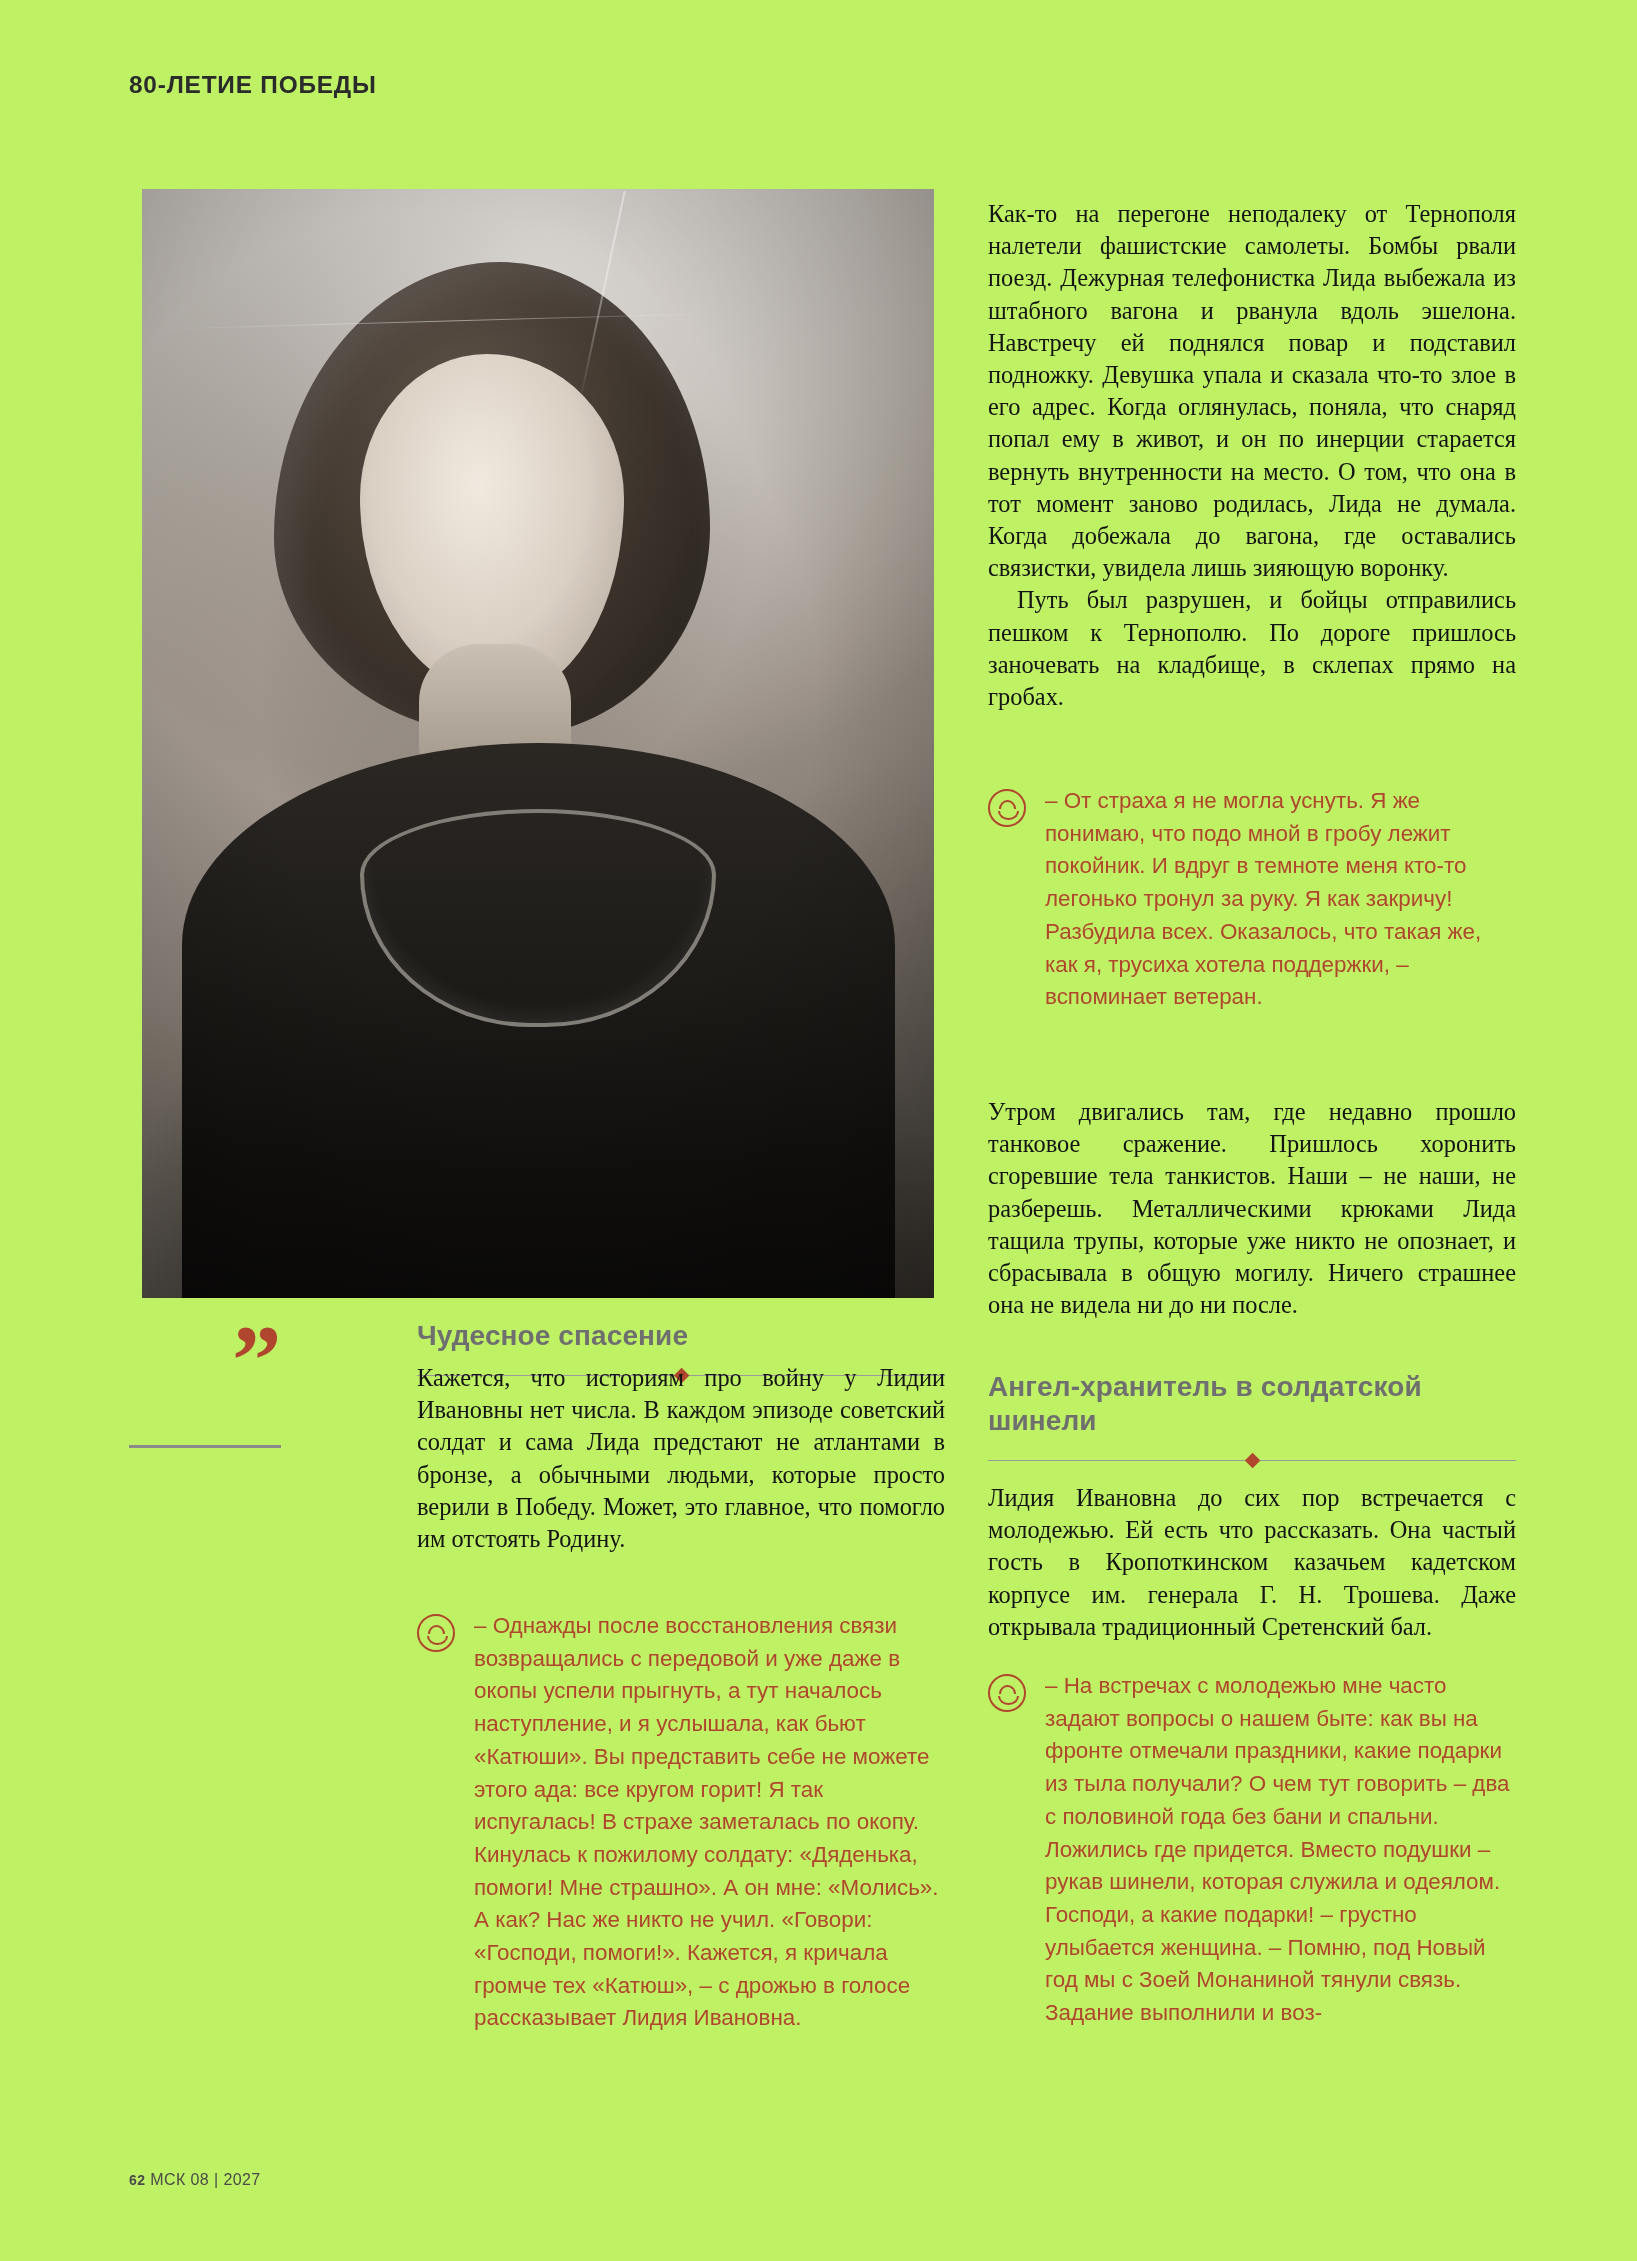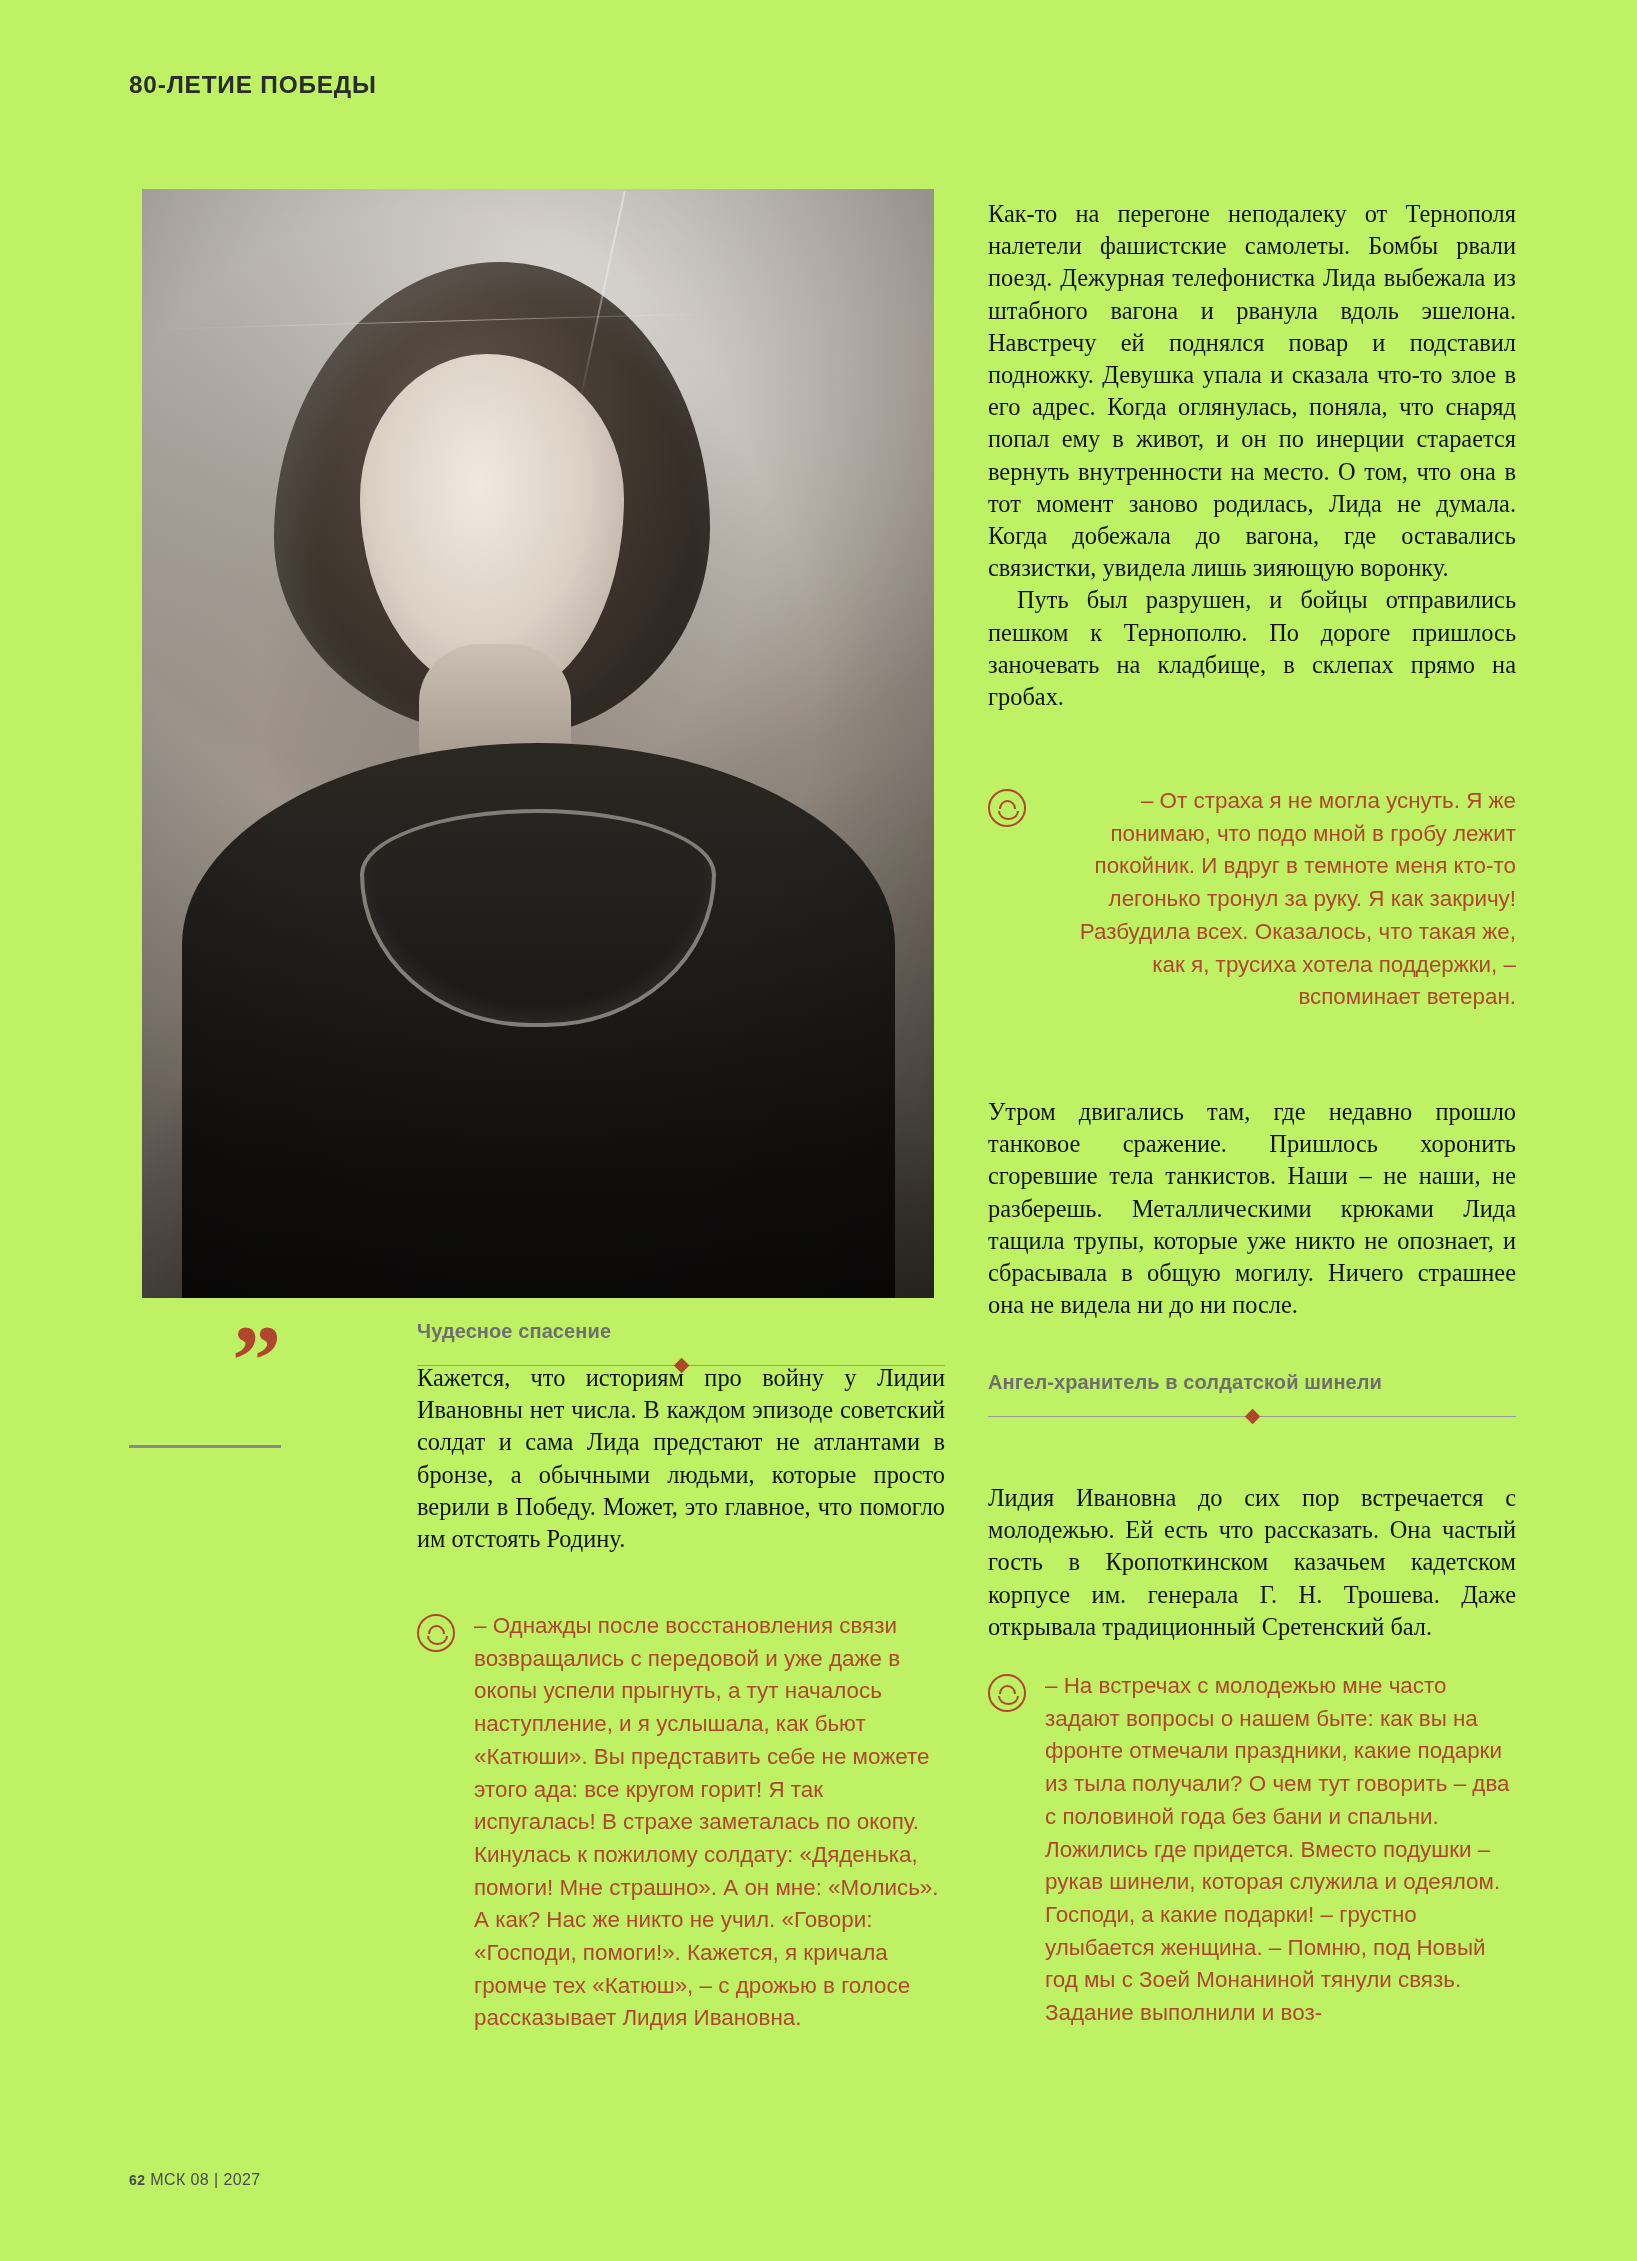--- a/index.html
+++ b/index.html
@@ -183,21 +183,21 @@
   .col-right {
     left: 988px;
     top: 198px;
     width: 528px;
   }
 
   
   .sec-head {
     font-family: "Liberation Sans", sans-serif;
     font-weight: 700;
-    font-size: 20px;
+    font-size: 28px;
     line-height: 1.22;
     color: #6f6f6f;
     letter-spacing: 0.1px;
   }
   .head-mid {
     position: absolute;
     left: 417px;
     top: 1319px;
     width: 528px;
   }
@@ -270,21 +270,21 @@
     left: 8px;
     top: 20px;
     width: 21px;
     height: 9.2px;
     border: 2px solid #b0462e;
     border-radius: 0 0 50% 50% / 0 0 100% 100%;
     border-top: none;
     box-sizing: border-box;
   }
 
-  .t-right-1 { left: 988px; top: 785px; width: 528px; text-align: right; }
+  .t-right-1 { left: 988px; top: 785px; width: 528px; }
   .t-mid-1   { left: 417px;  top: 1610px; width: 528px; }
   .t-right-2 { left: 988px; top: 1670px; width: 528px; }
 
   
   .footer {
     position: absolute;
     left: 129px;
     top: 2171px;
     font-family: "Liberation Sans", sans-serif;
     font-size: 16px;

